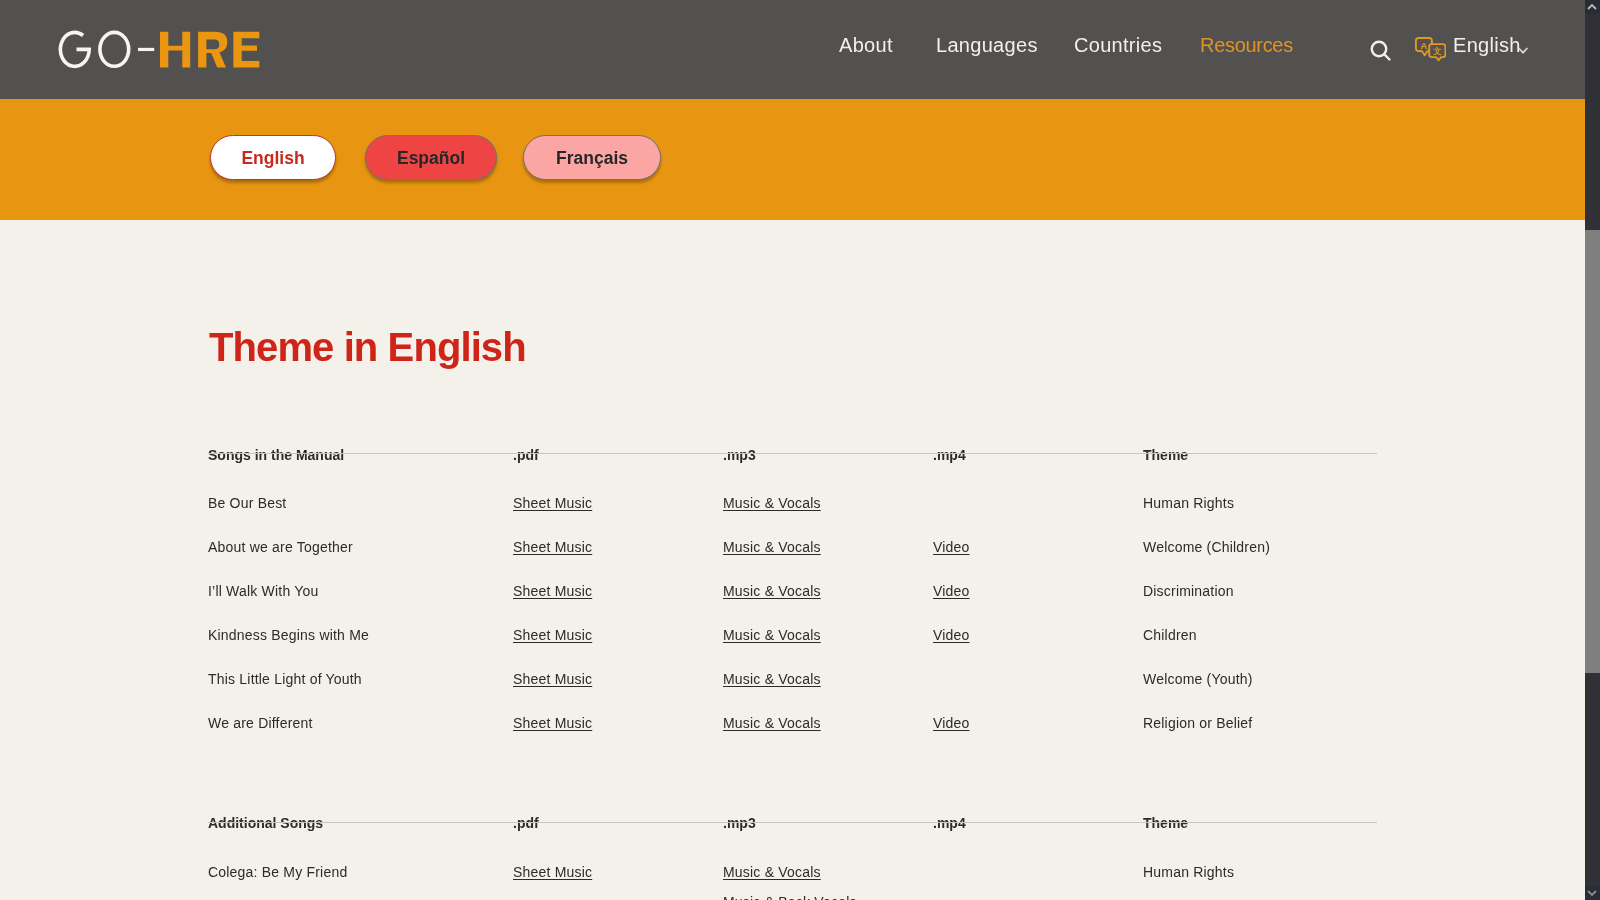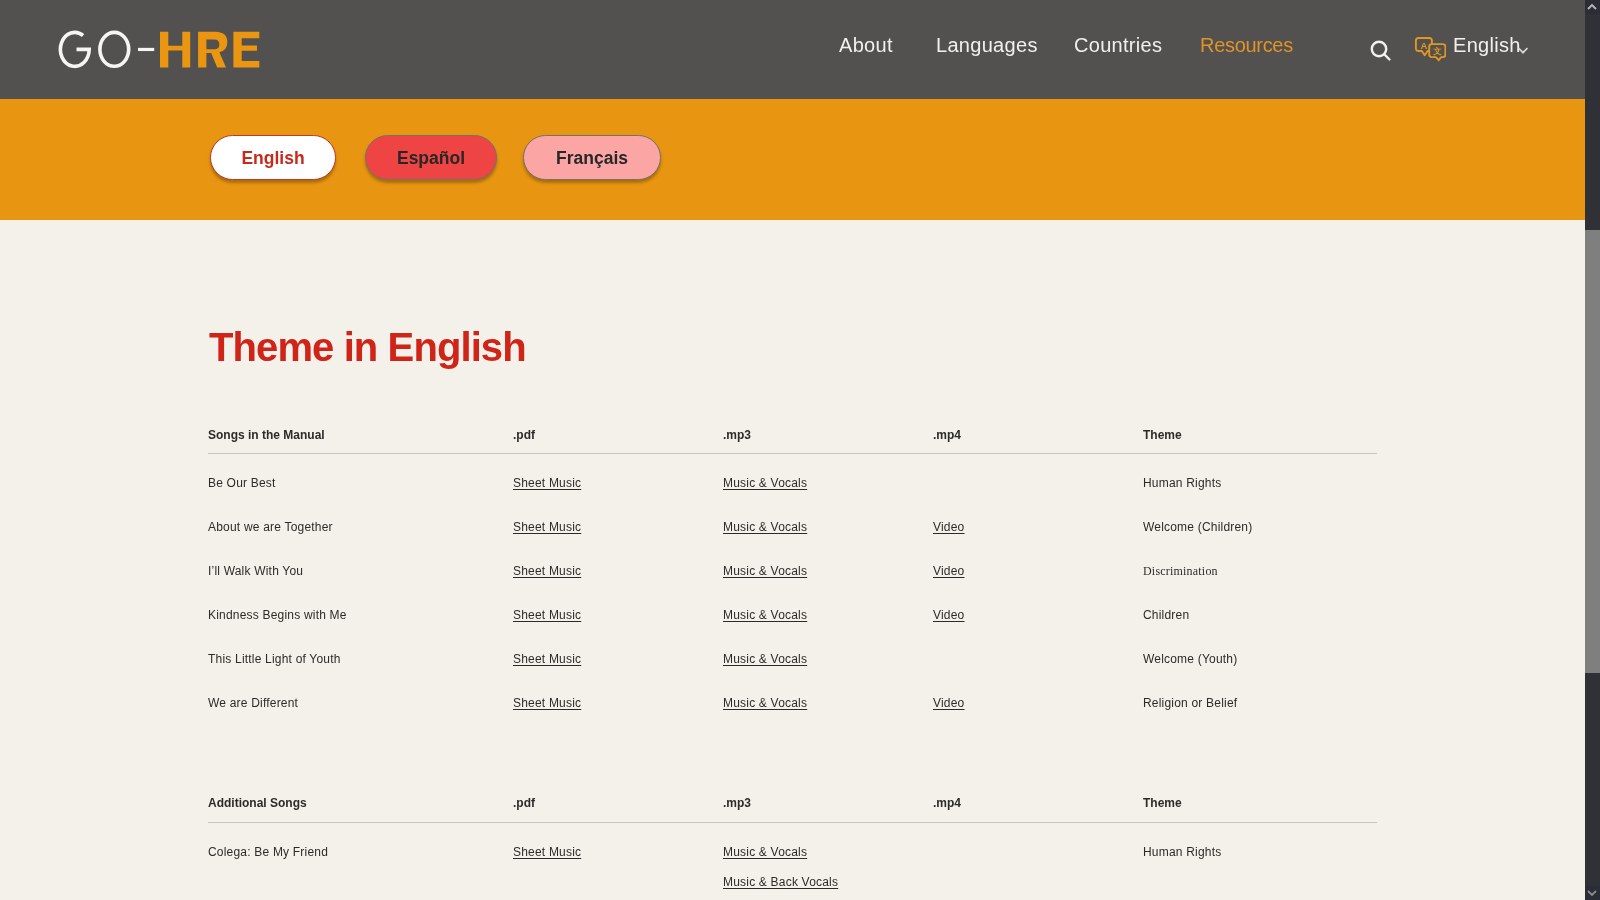--- a/index.html
+++ b/index.html
@@ -13,21 +13,21 @@
   #obar { position:absolute; left:0; top:99px; width:1600px; height:121px; background:#e89611; }
   .pill { position:absolute; top:135px; height:45px; border-radius:23px; text-align:center; font-weight:700; font-size:17.5px; box-shadow:0 3px 3px rgba(80,50,0,0.4); }
   .pill span { display:block; margin-top:12px; }
   #p1 { left:210px; width:126px; background:#ffffff; border:1.5px solid #c2372c; color:#c8291d; }
   #p2 { left:365px; width:132px; background:#ef4444; border:1.2px solid #74726d; color:#272727; }
   #p3 { left:523px; width:138px; background:#fca5a5; border:1.2px solid #74726d; color:#272727; }
   
   #h1 { position:absolute; left:209px; top:325px; font-size:40px; font-weight:700; color:#cf2418; letter-spacing:-0.9px; }
   
   .c1 { left:208px; } .c2 { left:513px; } .c3 { left:723px; } .c4 { left:933px; } .c5 { left:1143px; }
-  .cell { position:absolute; font-size:12px; line-height:20px; white-space:nowrap; letter-spacing:0.2px; }
+  .cell { position:absolute; font-size:14px; line-height:20px; white-space:nowrap; letter-spacing:0.2px;margin-top:20px; }
   .hd { font-weight:700; letter-spacing:0; }
   .ln { position:absolute; left:208px; width:1169px; height:1px; background:#c9c6c0; }
   a.l { color:#2d2b29; text-decoration:underline; text-underline-offset:2px; }
   
   #sbar { position:absolute; right:0; top:0; width:15px; height:900px; background:#303136; }
   #sbtn-t { position:absolute; right:0; top:0; width:15px; height:14px; background:#2b2d36; }
   #sbtn-b { position:absolute; right:0; bottom:0; width:15px; height:14px; background:#2b2d36; }
   #sthumb { position:absolute; right:0; top:230px; width:15px; height:443px; background:#7f7f7f; }
 </style>
 </head>
@@ -91,21 +91,21 @@
   <div class="cell c1" style="top:517px;">About we are Together</div>
   <div class="cell c2" style="top:517px;"><a class="l">Sheet Music</a></div>
   <div class="cell c3" style="top:517px;"><a class="l">Music &amp; Vocals</a></div>
   <div class="cell c4" style="top:517px;"><a class="l">Video</a></div>
   <div class="cell c5" style="top:517px;">Welcome (Children)</div>
 
   <div class="cell c1" style="top:561px;">I’ll Walk With You</div>
   <div class="cell c2" style="top:561px;"><a class="l">Sheet Music</a></div>
   <div class="cell c3" style="top:561px;"><a class="l">Music &amp; Vocals</a></div>
   <div class="cell c4" style="top:561px;"><a class="l">Video</a></div>
-  <div class="cell c5" style="top:561px;font-family:Liberation Serif, serif;">Discrimination</div>
+  <div class="cell c5" style="top:561px;">Discrimination</div>
 
   <div class="cell c1" style="top:605px;">Kindness Begins with Me</div>
   <div class="cell c2" style="top:605px;"><a class="l">Sheet Music</a></div>
   <div class="cell c3" style="top:605px;"><a class="l">Music &amp; Vocals</a></div>
   <div class="cell c4" style="top:605px;"><a class="l">Video</a></div>
   <div class="cell c5" style="top:605px;">Children</div>
 
   <div class="cell c1" style="top:649px;">This Little Light of Youth</div>
   <div class="cell c2" style="top:649px;"><a class="l">Sheet Music</a></div>
   <div class="cell c3" style="top:649px;"><a class="l">Music &amp; Vocals</a></div>

